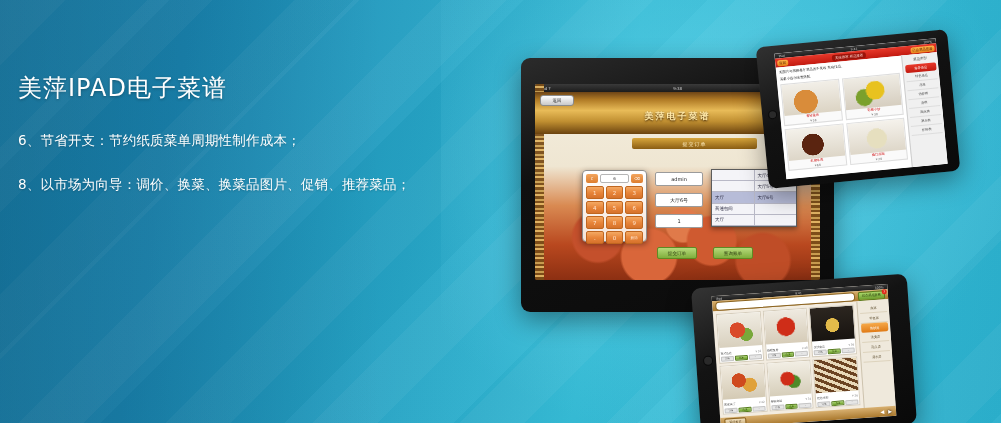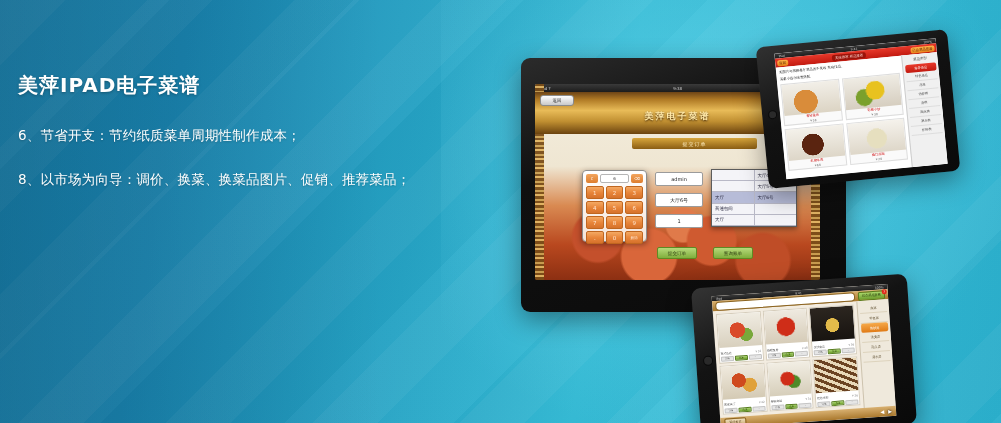--- a/index.html
+++ b/index.html
@@ -33,36 +33,36 @@
   }
   .darkL{
     position:absolute;left:0;top:0;width:380px;height:423px;
     background:linear-gradient(90deg, rgba(8,70,100,0.30) 0%, rgba(8,70,100,0.0) 100%);
     pointer-events:none;
   }
 
   
   .copy{position:absolute;left:18px;top:72px;width:430px;z-index:30;}
   .headline{
-    font-size:20px;font-weight:bold;color:#ffffff;letter-spacing:1px;
+    font-size:24px;font-weight:normal;color:#ffffff;letter-spacing:1px;
     text-shadow:0 1px 3px rgba(0,0,0,0.30);margin:0 0 28px 0;white-space:nowrap;
   }
   .bullet{
     font-size:13.5px;color:#ffffff;margin:0 0 26px 0;white-space:nowrap;
     text-shadow:0 1px 2px rgba(0,0,0,0.22);letter-spacing:0.2px;
   }
 
   
   .device{position:absolute;background:#131313;box-shadow:0 8px 26px rgba(0,0,0,0.40);}
   .screen{position:absolute;overflow:hidden;background:#fff;}
   .homebtn{position:absolute;border-radius:50%;background:#2a2a2a;border:1px solid #0a0a0a;}
 
   
   #ipadMain{left:521px;top:58px;width:313px;height:254px;border-radius:9px;
-    background:linear-gradient(160deg,#2b2b2b 0%,#101010 35%,#0b0b0b 100%);padding-left:12px;}
+    background:linear-gradient(160deg,#2b2b2b 0%,#101010 35%,#0b0b0b 100%);}
   #ipadMain .screen{left:14px;top:26px;width:285px;height:196px;border-radius:2px;
     background:#1b1208;}
   #mainFood{
     position:absolute;inset:0;
     background:
       radial-gradient(circle at 22% 78%, #c4502c 0 9%, rgba(0,0,0,0) 10%),
       radial-gradient(circle at 40% 88%, #d9663a 0 11%, rgba(0,0,0,0) 12%),
       radial-gradient(circle at 62% 80%, #cf5a30 0 10%, rgba(0,0,0,0) 11%),
       radial-gradient(circle at 80% 90%, #bf4d27 0 9%, rgba(0,0,0,0) 10%),
       radial-gradient(circle at 52% 72%, #e07a4a 0 8%, rgba(0,0,0,0) 9%),

